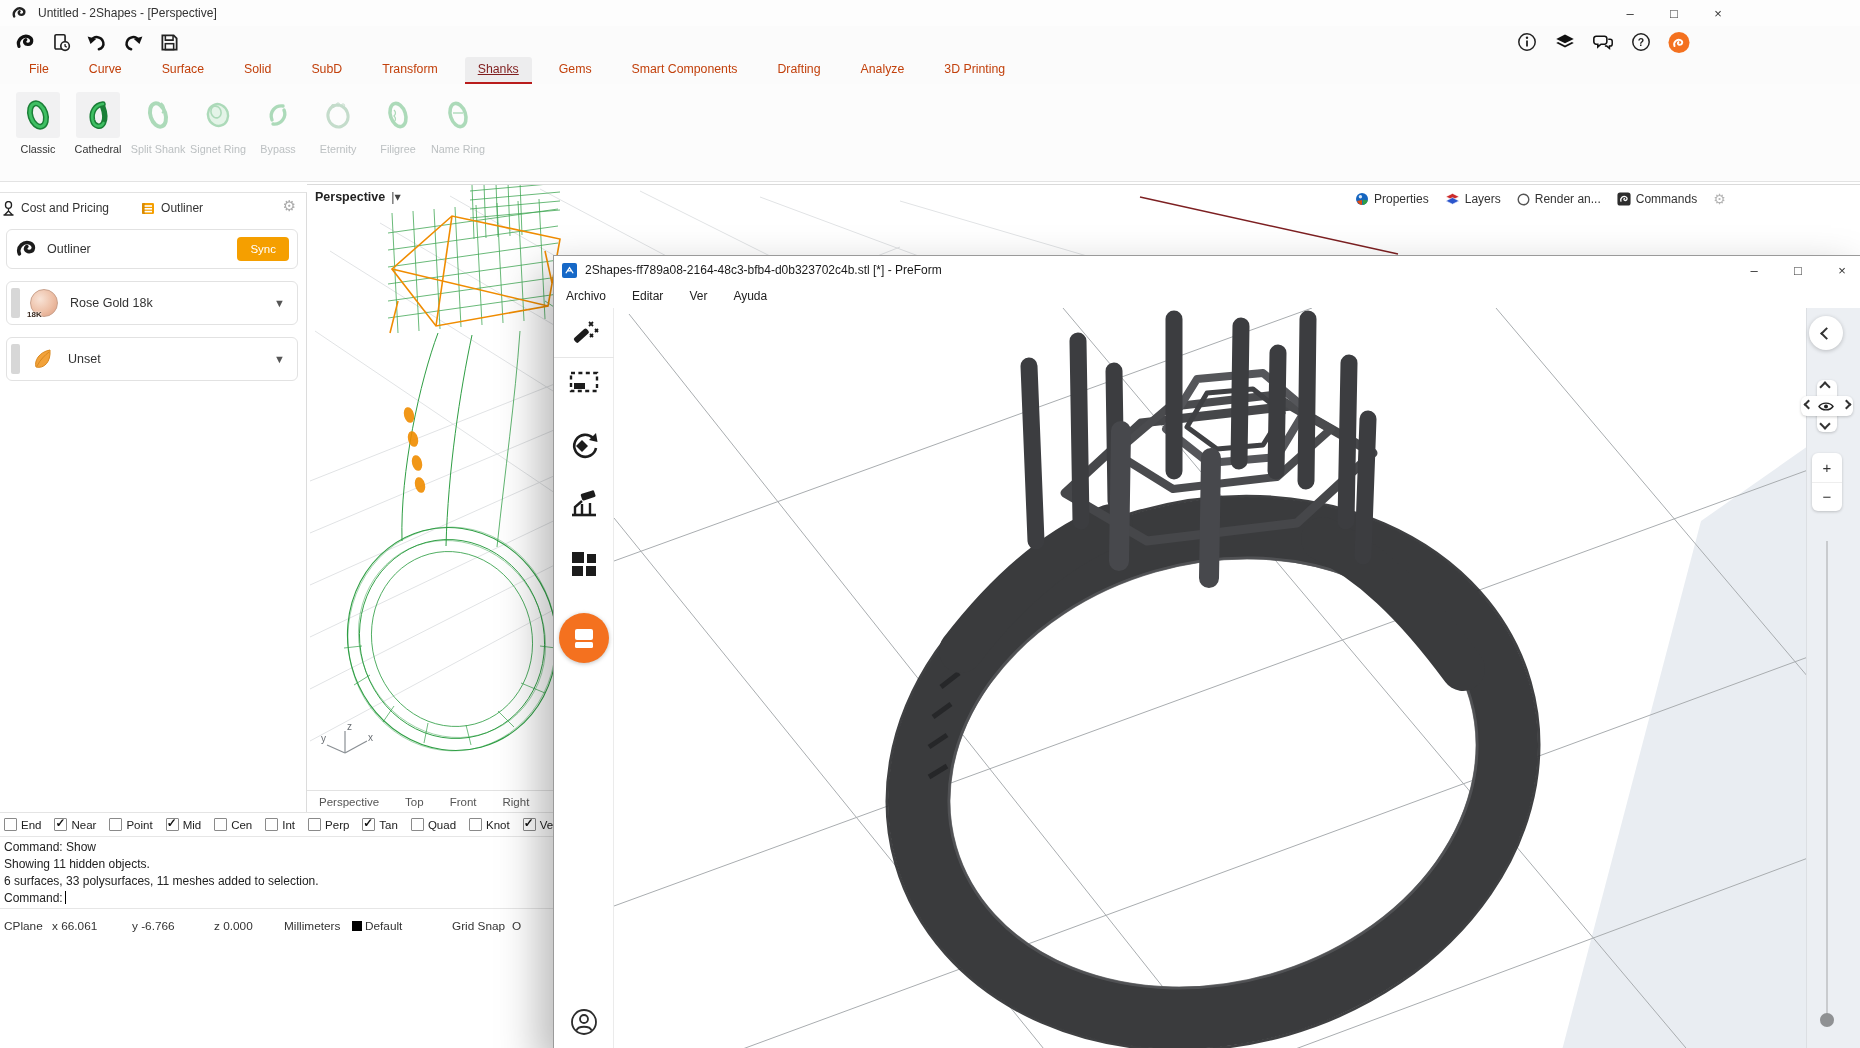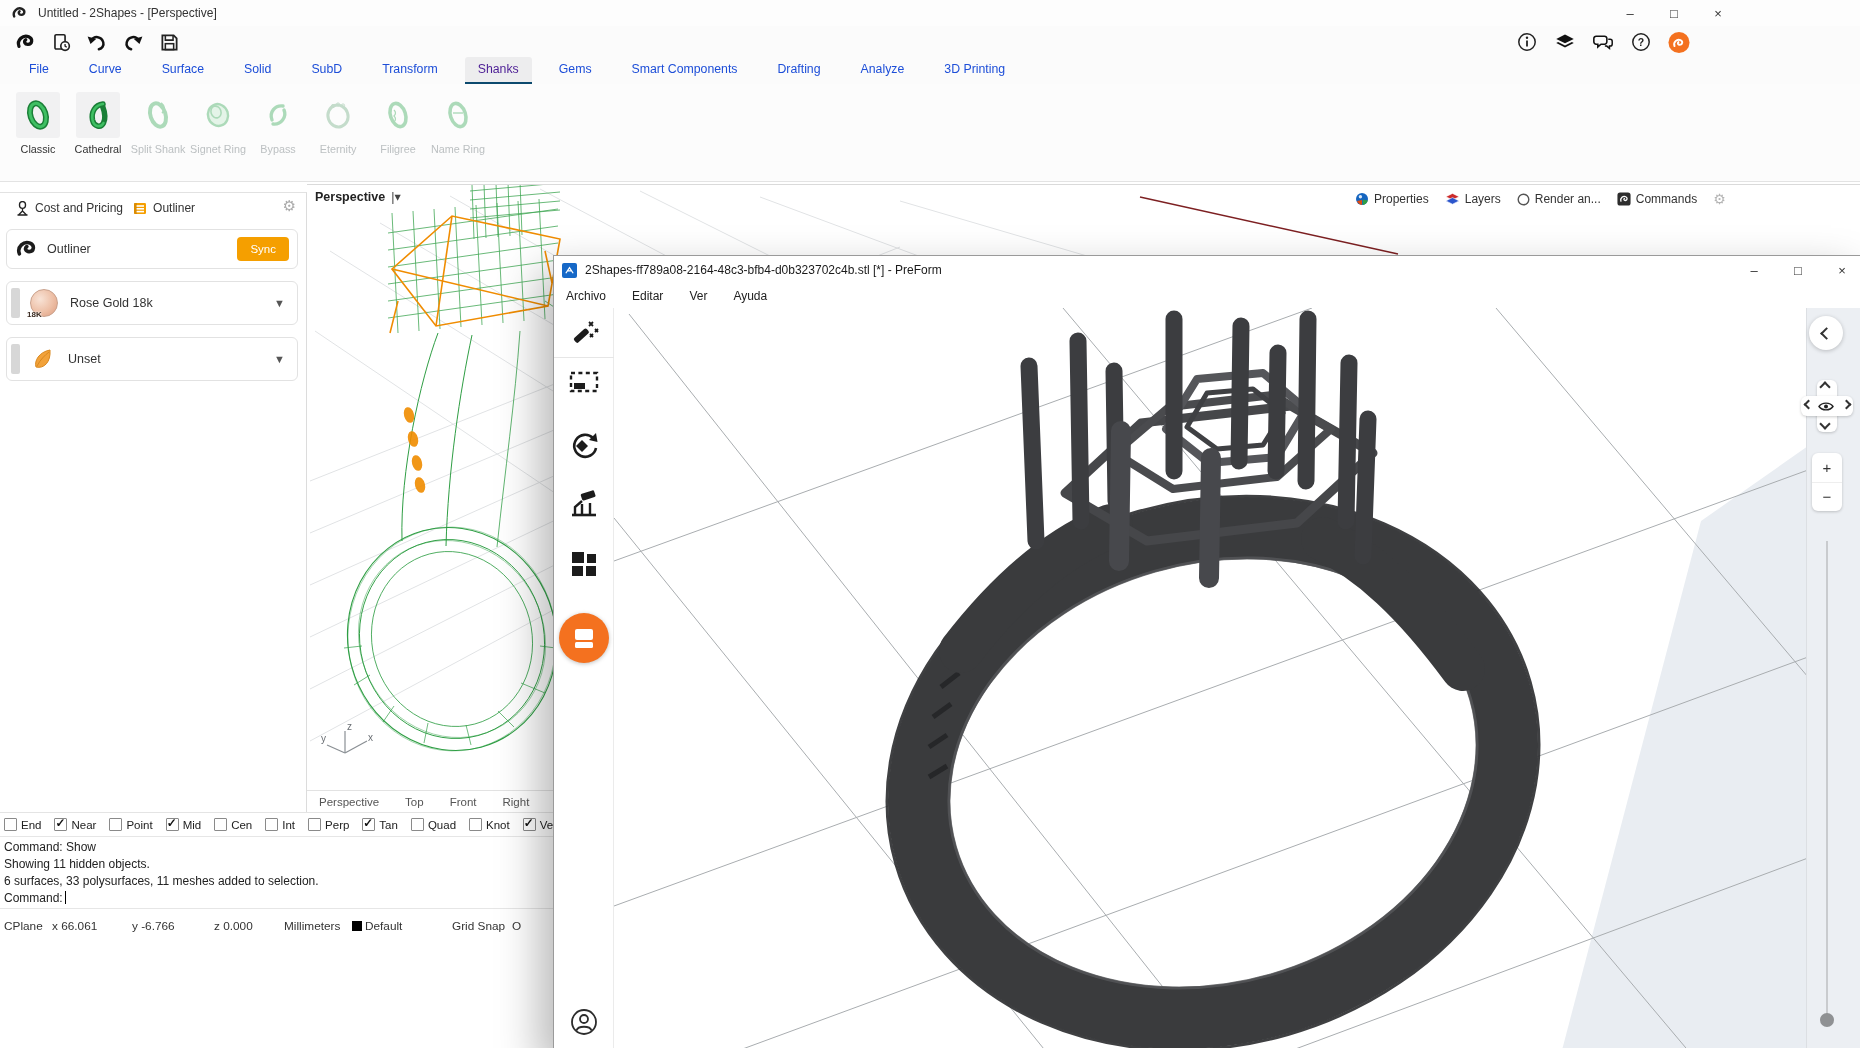--- a/index.html
+++ b/index.html
@@ -9,32 +9,32 @@
   svg{display:block;}
   
   .ts-titlebar{left:0;top:0;width:1860px;height:26px;background:#fdfdfd;display:flex;align-items:center;}
   .ts-title{font-size:12px;color:#333;margin-left:8px;}
   .winbtn{width:44px;height:26px;display:flex;align-items:center;justify-content:center;font-size:13px;color:#333;}
   .ts-toolbar{left:0;top:26px;width:1860px;height:32px;background:#fbfbfb;display:flex;align-items:center;}
   .tbi{margin-left:14px;width:22px;height:22px;display:flex;align-items:center;justify-content:center;}
   .tb-right{position:absolute;left:1516px;top:0;height:32px;display:flex;align-items:center;gap:16px;}
   .tb-right .tbi{margin-left:0;}
   .ts-menubar{left:0;top:58px;width:1860px;height:26px;background:#fbfbfb;display:flex;align-items:flex-end;padding-left:16px;box-sizing:border-box;}
-  .mtab{font-size:12.3px;color:#1d4ed8;padding:5px 13px 6px;margin-right:14px;white-space:nowrap;border-bottom:2px solid transparent;}
-  .mtab.active{background:#ededee;border-radius:3px 3px 0 0;border-bottom:2px solid #0c4a6e;color:#4c1d95;}
+  .mtab{font-size:12.3px;color:#c2410c;padding:5px 13px 6px;margin-right:14px;white-space:nowrap;border-bottom:2px solid transparent;}
+  .mtab.active{background:#ededee;border-radius:3px 3px 0 0;border-bottom:2px solid #b91c1c;color:#7f1d1d;text-decoration:underline;}
   .ts-ribbon{left:0;top:84px;width:1860px;height:98px;background:#fcfcfc;border-bottom:1px solid #e3e3e3;box-sizing:border-box;display:flex;padding:8px 0 0 10px;}
   .rib{width:56px;display:flex;flex-direction:column;align-items:center;margin-right:4px;}
   .rib .ico{width:44px;height:46px;border-radius:3px;display:flex;align-items:center;justify-content:center;}
   .rib.on .ico{background:#f1f1f2;}
   .rib .lbl{font-size:10.8px;color:#333;margin-top:5px;white-space:nowrap;}
   .rib.off .lbl{color:#bcc0c2;}
   .rib.off .ico{opacity:.38;}
   
   .left-panel{left:0;top:192px;width:307px;height:620px;background:#fff;border-top:1px solid #e2e2e2;border-right:1px solid #dcdcdc;box-sizing:border-box;}
-  .lp-tabs{display:flex;align-items:center;height:30px;padding:0 16px;gap:10px;position:relative;}
+  .lp-tabs{display:flex;align-items:center;height:30px;padding:0 2px;gap:32px;position:relative;}
   .lp-tab{display:flex;align-items:center;gap:6px;font-size:12px;color:#333;}
   .lp-gear{position:absolute;right:10px;top:4px;font-size:15px;color:#ababab;}
   .card{position:relative;margin:6px 8px 0 6px;border:1px solid #e2e2e2;border-radius:6px;background:#fff;display:flex;align-items:center;}
   .card.outliner{height:38px;padding:0 8px;}
   .card .ttl{font-size:12.5px;color:#333;margin-left:10px;}
   .sync{margin-left:auto;background:#F59F00;color:#fff;font-size:11.5px;padding:6px 13px;border-radius:4px;border:none;}
   .card.mat{height:42px;margin-top:12px;padding:0 8px 0 4px;}
   .handle{width:9px;height:30px;background:#d7d7d7;border-radius:2px;}
   .matlbl{font-size:12.5px;color:#333;margin-left:12px;}
   .caret{margin-left:auto;color:#555;font-size:11px;margin-right:4px;}

